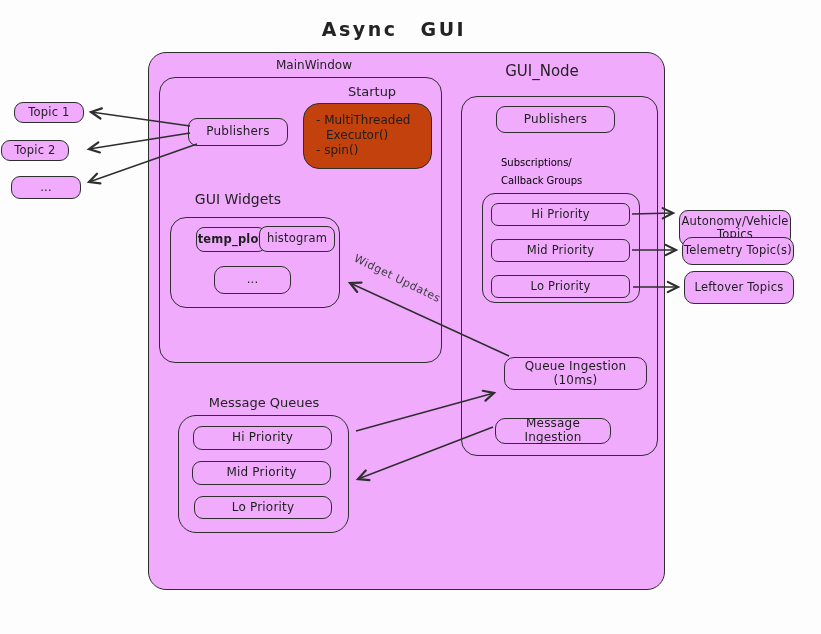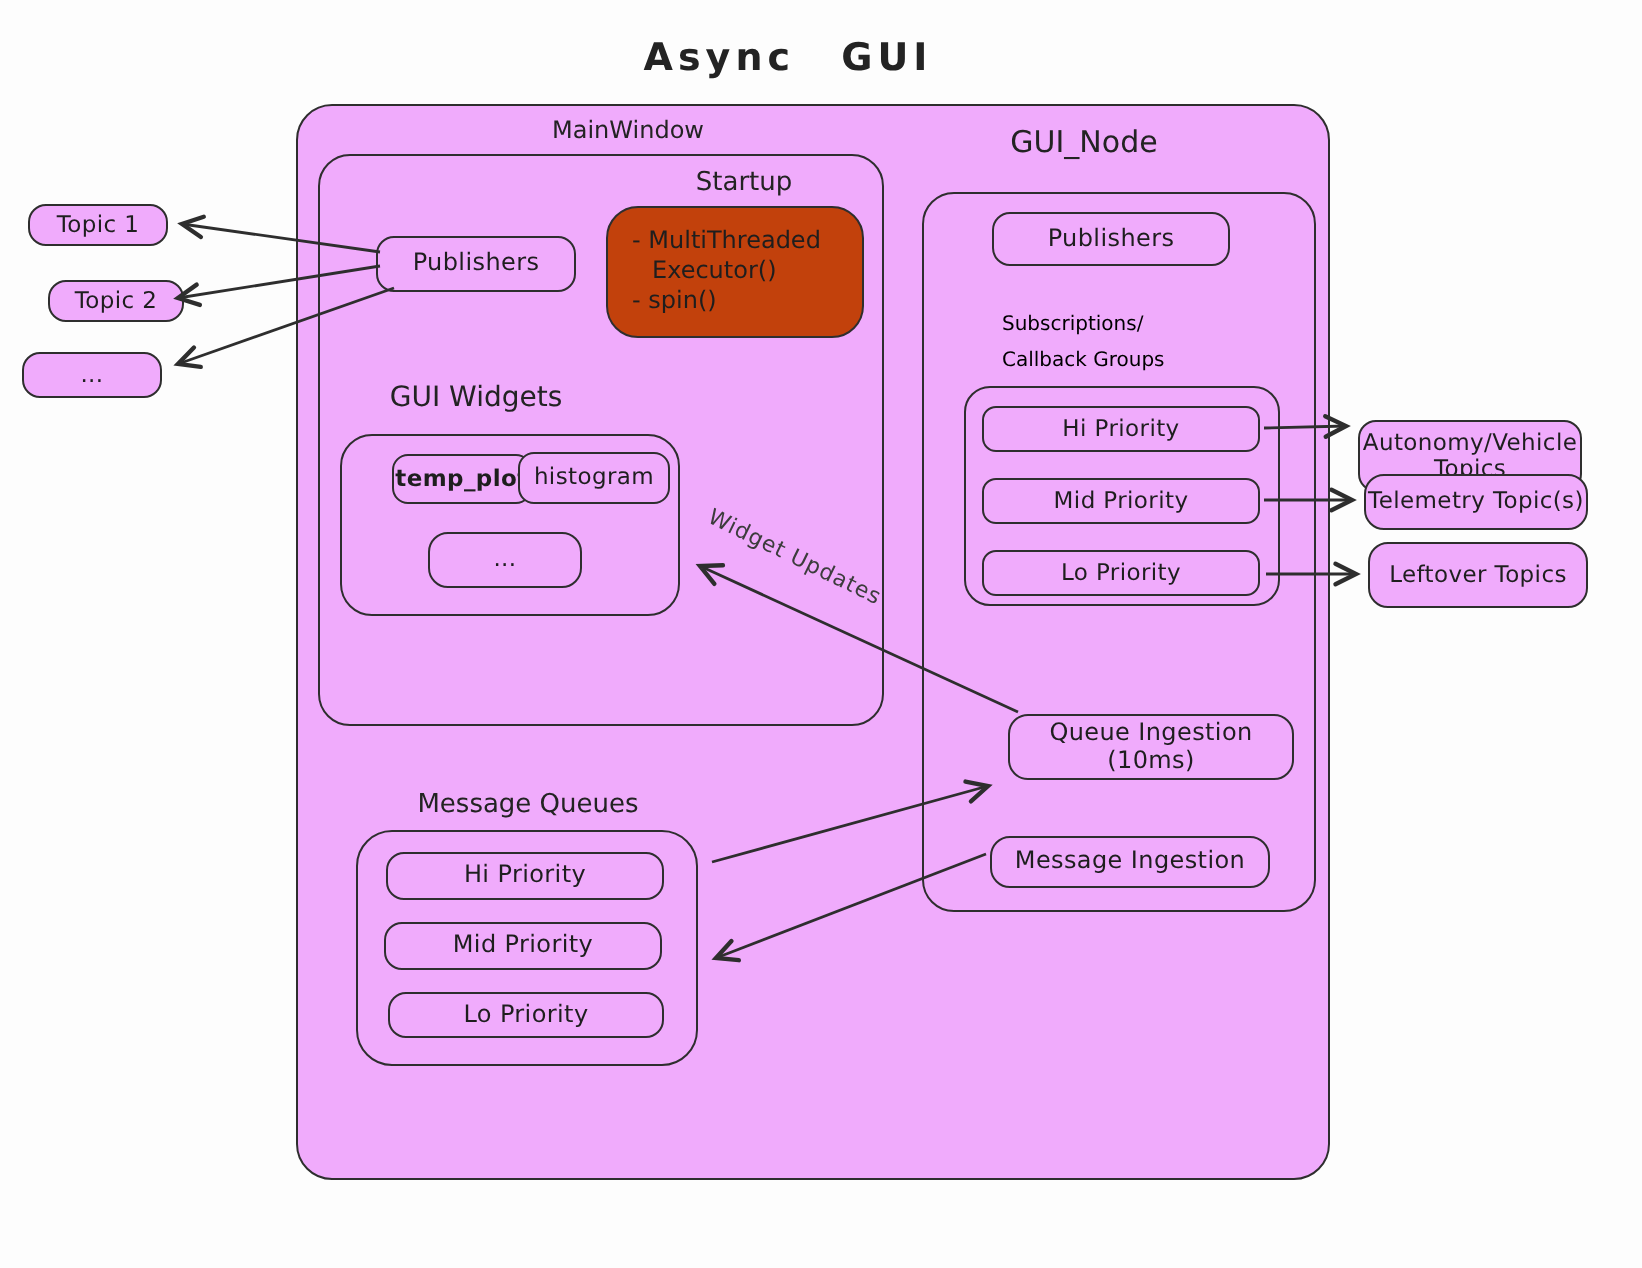--- a/index.html
+++ b/index.html
@@ -44,21 +44,21 @@
   <div class="title" style="left:394px;top:18px;">Async GUI</div>
 
   <div class="container" style="left:148px;top:52px;width:517px;height:538px;border-radius:18px;"></div>
 
   <div class="seclabel" style="left:314px;top:58px;font-size:12px;">MainWindow</div>
   <div class="container" style="left:159px;top:77px;width:283px;height:286px;"></div>
 
   <div class="box small" style="left:14px;top:102px;width:70px;height:21px;">
     <span>Topic 1</span>
   </div>
-  <div class="box small" style="left:24px;top:140px;width:68px;height:21px;align-items:center;">
+  <div class="box small" style="left:1px;top:140px;width:68px;height:21px;align-items:center;">
     <span>Topic 2</span>
   </div>
   <div class="box small" style="left:11px;top:176px;width:70px;height:23px;">
     <span>...</span>
   </div>
 
   <div class="box" style="left:188px;top:118px;width:100px;height:28px;">
     <span>Publishers</span>
   </div>
 
@@ -111,21 +111,21 @@
   <div class="box small" style="left:491px;top:239px;width:139px;height:23px;border-radius:7px;">
     <span>Mid Priority</span>
   </div>
   <div class="box small" style="left:491px;top:275px;width:139px;height:23px;border-radius:7px;">
     <span>Lo Priority</span>
   </div>
 
   <div class="box" style="left:504px;top:357px;width:143px;height:33px;border-radius:10px;">
     <span>Queue Ingestion (10ms)</span>
   </div>
-  <div class="box" style="left:495px;top:418px;width:140px;height:26px;border-radius:10px;">
+  <div class="box" style="left:495px;top:418px;width:116px;height:26px;border-radius:10px;">
     <span>Message Ingestion</span>
   </div>
 
   <div class="box small" style="left:679px;top:197px;width:112px;height:36px;border-radius:9px;padding:0 5px;margin-top:13px;">
     <span>Autonomy/Vehicle Topics</span>
   </div>
   <div class="box small" style="left:682px;top:237px;width:112px;height:28px;border-radius:10px;">
     <span>Telemetry Topic(s)</span>
   </div>
   <div class="box small" style="left:684px;top:271px;width:110px;height:33px;border-radius:10px;text-align:right;">

